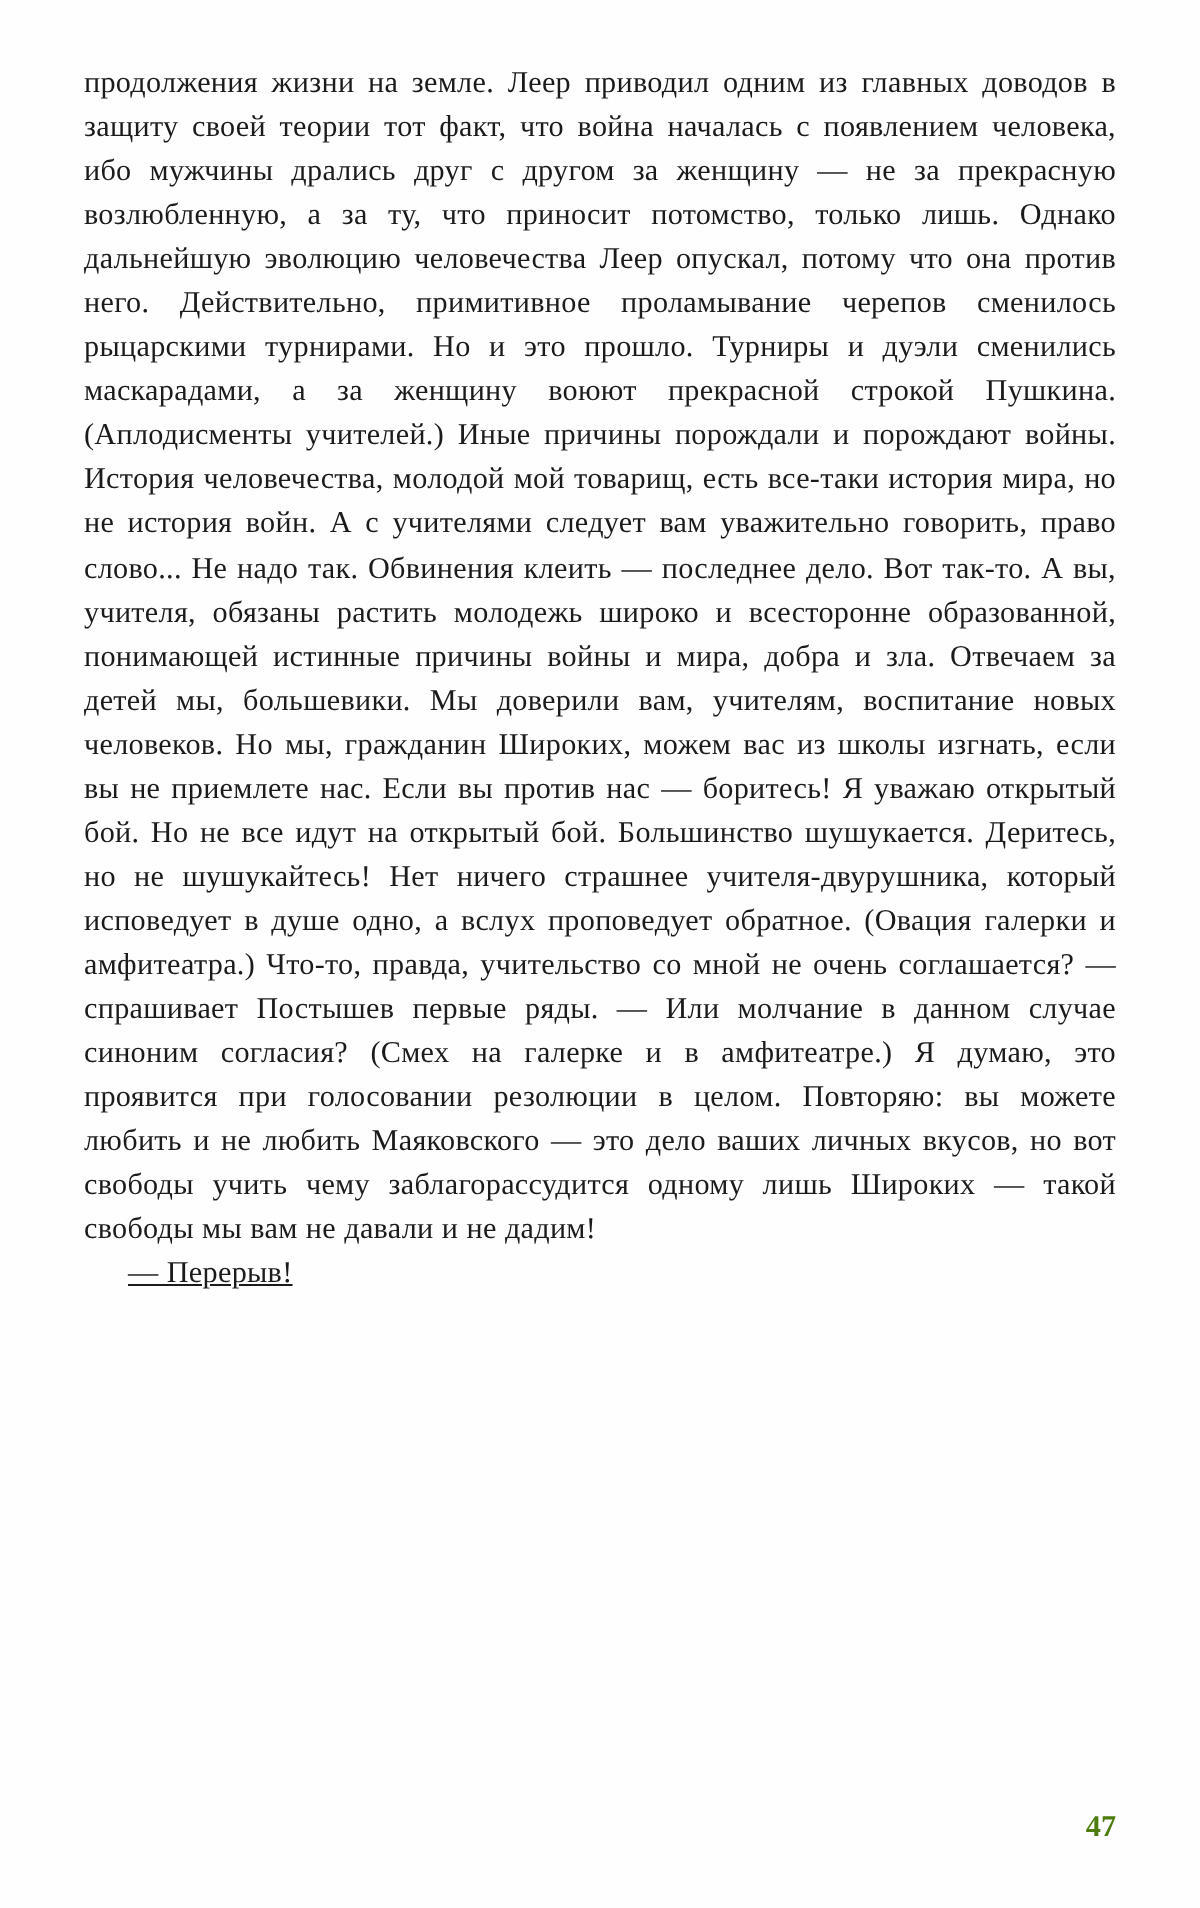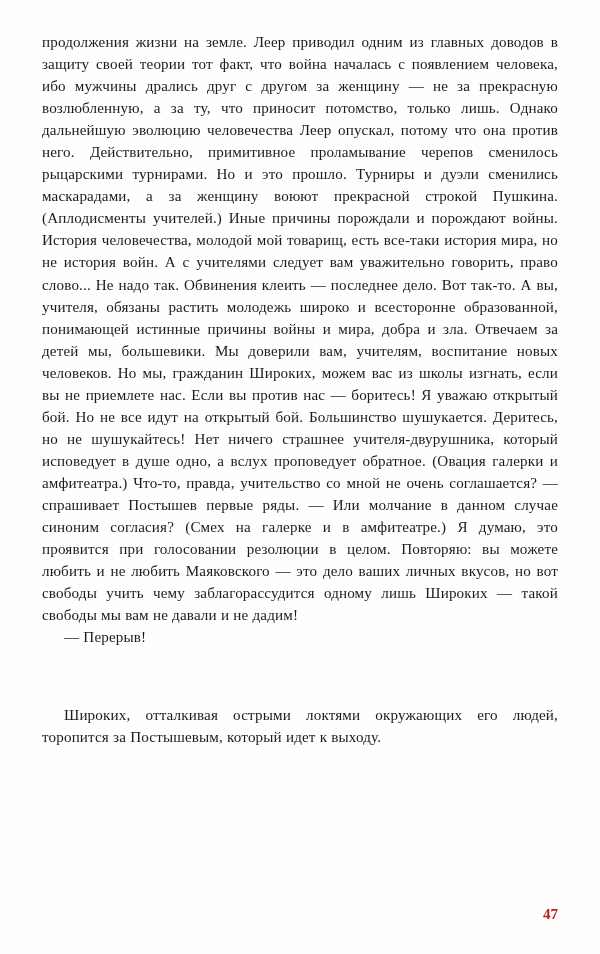--- a/index.html
+++ b/index.html
@@ -36,48 +36,48 @@
     word-spacing: 0.2px;
     -webkit-font-smoothing: none;
     hyphens: manual;
   }
   .para.indent {
     text-indent: 22px;
   }
   .para.dash-line {
     text-indent: 22px;
     text-align: left;
+    text-decoration: underline;
   }
   .section-gap {
     height: 56px;
   }
   .page-number {
     position: absolute;
     right: 42px;
     bottom: 32px;
     font-size: 15.1px;
     line-height: 1;
     font-weight: 700;
-    color: #b91c1c;
+    color: #4d7c0f;
   }
 </style>
 </head>
 <body>
 
 <div class="page">
 
   <div class="text-column">
 
     <p class="para">продолжения жизни на земле. Леер приводил одним из главных доводов в защиту своей теории тот факт, что война началась с появлением человека, ибо мужчины дрались друг с другом за женщину — не за прекрасную возлюбленную, а за ту, что приносит потомство, только лишь. Однако дальнейшую эволюцию человечества Леер опускал, потому что она против него. Действительно, примитивное проламывание черепов сменилось рыцарскими турнирами. Но и это прошло. Турниры и дуэли сменились маскарадами, а за женщину воюют прекрасной строкой Пушкина. (Аплодисменты учителей.) Иные причины порождали и порождают войны. История человечества, молодой мой товарищ, есть все-таки история мира, но не история войн. А с учителями следует вам уважительно говорить, право слово... Не надо так. Обвинения клеить — последнее дело. Вот так-то. А вы, учителя, обязаны растить молодежь широко и всесторонне образованной, понимающей истинные причины войны и мира, добра и зла. Отвечаем за детей мы, большевики. Мы доверили вам, учителям, воспитание новых человеков. Но мы, гражданин Широких, можем вас из школы изгнать, если вы не приемлете нас. Если вы против нас — боритесь! Я уважаю открытый бой. Но не все идут на открытый бой. Большинство шушукается. Деритесь, но не шушукайтесь! Нет ничего страшнее учителя-двурушника, который исповедует в душе одно, а вслух проповедует обратное. (Овация галерки и амфитеатра.) Что-то, правда, учительство со мной не очень соглашается? — спрашивает Постышев первые ряды. — Или молчание в данном случае синоним согласия? (Смех на галерке и в амфитеатре.) Я думаю, это проявится при голосовании резолюции в целом. Повторяю: вы можете любить и не любить Маяковского — это дело ваших личных вкусов, но вот свободы учить чему заблагорассудится одному лишь Широких — такой свободы мы вам не давали и не дадим!</p>
 
 
     <p class="para dash-line">— Перерыв!</p>
 
     <div class="section-gap"></div>
 
-    <p class="para indent">Широких, отталкивая острыми локтями окружающих его людей, торопится за Постышевым, который идет к выходу.</p>
 
 
   </div>
 
   <div class="page-number">47</div>
 
 </div>
 
 </body></html>

